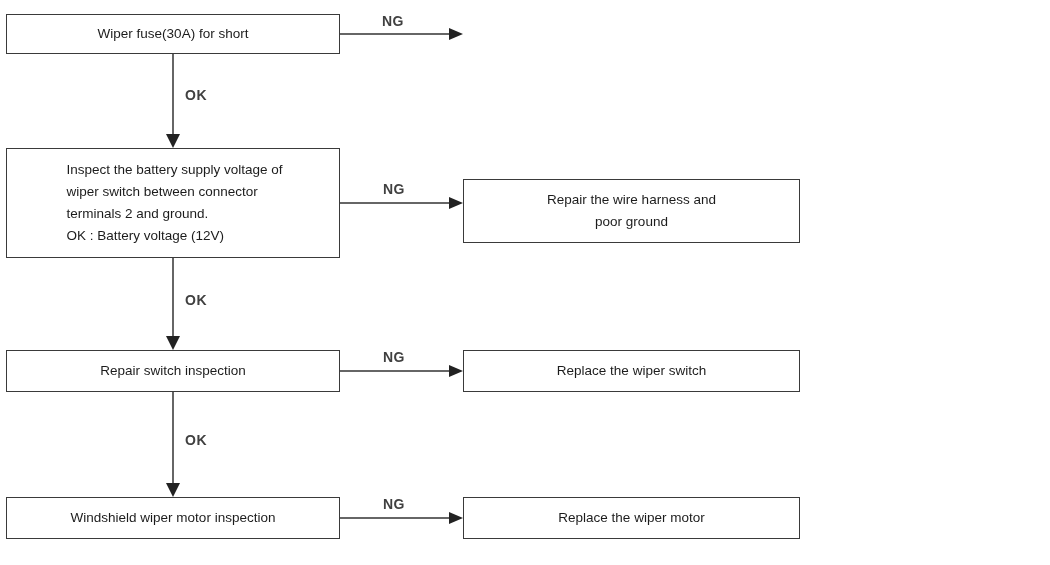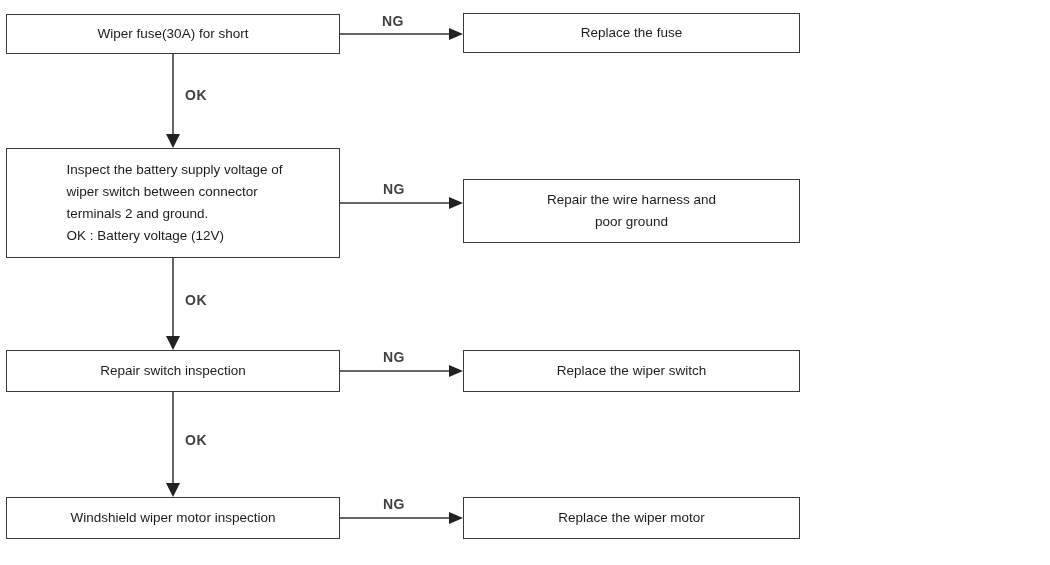--- a/index.html
+++ b/index.html
@@ -93,23 +93,20 @@
     <g>
       <line x1="340" y1="518" x2="450" y2="518" stroke="#333" stroke-width="1.5"></line>
       <polygon points="449,512 463,518 449,524" fill="#222"></polygon>
     </g>
   </svg>
 
   <div class="box center" style="left:6px; top:14px; width:334px; height:40px">
     <span class="box-text">Wiper fuse(30A) for short</span>
   </div>
   <span class="edge-label" style="left:382px; top:13px">NG</span>
-  <div class="box center" style="left:463px; top:13px; width:337px; height:40px">
-    <span class="box-text">Replace the fuse</span>
-  </div>
   <span class="edge-label" style="left:185px; top:87px">OK</span>
 
   <div class="box left" style="left:6px; top:148px; width:334px; height:110px">
     <span class="box-text">Inspect the battery supply voltage of
 wiper switch between connector
 terminals 2 and ground.
 OK : Battery voltage (12V)</span>
   </div>
   <span class="edge-label" style="left:383px; top:181px">NG</span>
   <div class="box center" style="left:463px; top:179px; width:337px; height:64px">

